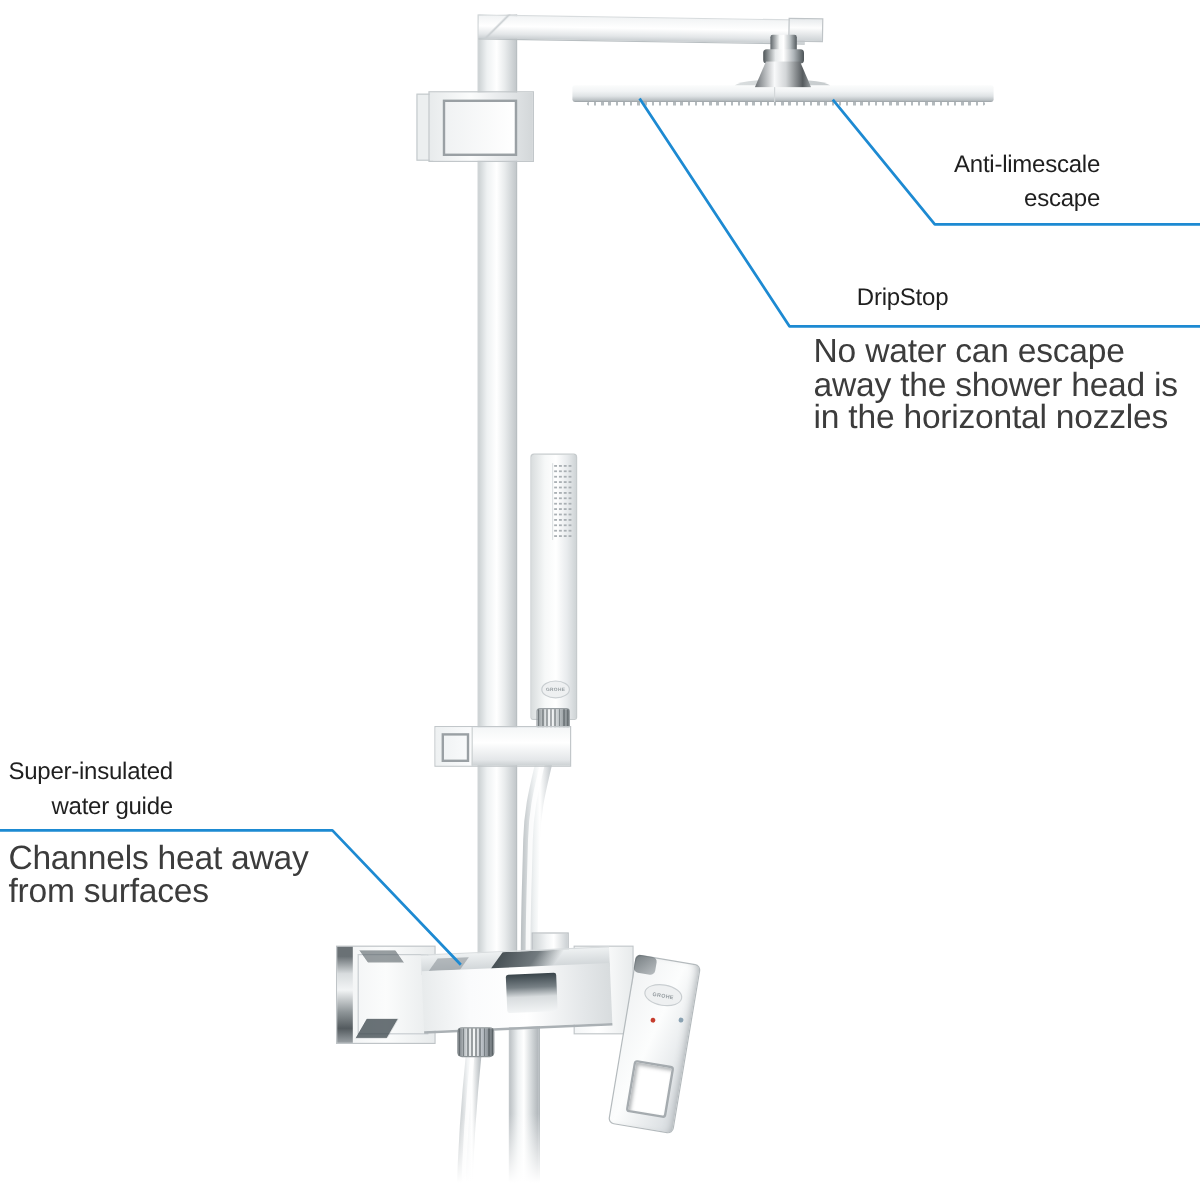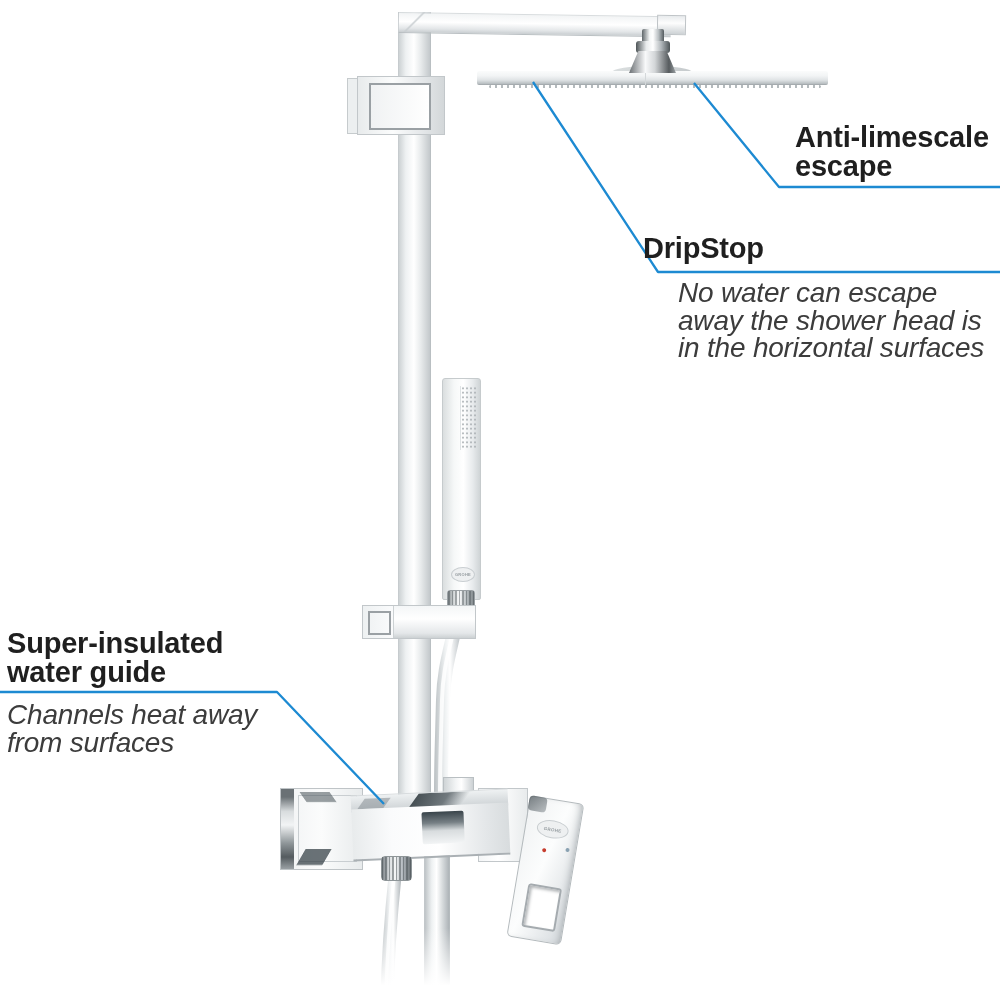--- a/index.html
+++ b/index.html
@@ -131,26 +131,26 @@
     background:linear-gradient(90deg,#bfc4c7,#eef1f2 28%,#ffffff 48%,#d8dcde 72%,#aeb4b8);
     border-left:1px solid #c2c7ca;border-right:1px solid #b4babd;}
   .fade-bottom{left:355px;top:928px;width:120px;height:72px;z-index:9;
     background:linear-gradient(180deg,rgba(255,255,255,0),#ffffff 80%);}
 
   
   .hoses-svg{left:0;top:0;z-index:3;pointer-events:none;}
   .leaders-svg{left:0;top:0;z-index:20;pointer-events:none;}
 
   
-  .callout-title{font-weight:bold;font-size:29px;line-height:29px;letter-spacing:-0.2px;
-    color:var(--heading-text,#1f1f1f);white-space:nowrap;z-index:30;}
+  .callout-title{font-weight:normal;font-size:20px;line-height:29px;letter-spacing:-0.2px;
+    color:var(--heading-text,#1f1f1f);white-space:nowrap;z-index:30;text-align:right;}
   .callout-body{font-size:28px;line-height:27.5px;letter-spacing:-0.2px;
-    color:var(--body-text,#3c3c3c);white-space:nowrap;z-index:30;font-style:italic;}
+    color:var(--body-text,#3c3c3c);white-space:nowrap;z-index:30;}
   #anti-title{left:795px;top:123px;}
-  #drip-title{left:643px;top:234px;}
+  #drip-title{left:714px;top:234px;}
   #drip-body{left:678px;top:279px;}
   #super-title{left:7px;top:629px;}
   #super-body{left:7px;top:701px;}
 </style>
 </head>
 <body>
 
 <div class="canvas">
 
   <div class="abs rail"></div>
@@ -244,21 +244,21 @@
     <div>Anti-limescale</div>
     <div>escape</div>
   </div>
 
   <div class="abs callout-title" id="drip-title">
     <div>DripStop</div>
   </div>
   <div class="abs callout-body" id="drip-body">
     <div>No water can escape</div>
     <div>away the shower head is</div>
-    <div>in the horizontal surfaces</div>
+    <div>in the horizontal nozzles</div>
   </div>
 
   <div class="abs callout-body" id="super-body">
     <div>Channels heat away</div>
     <div>from surfaces</div>
   </div>
   <div class="abs callout-title" id="super-title">
     <div>Super-insulated</div>
     <div>water guide</div>
   </div>

